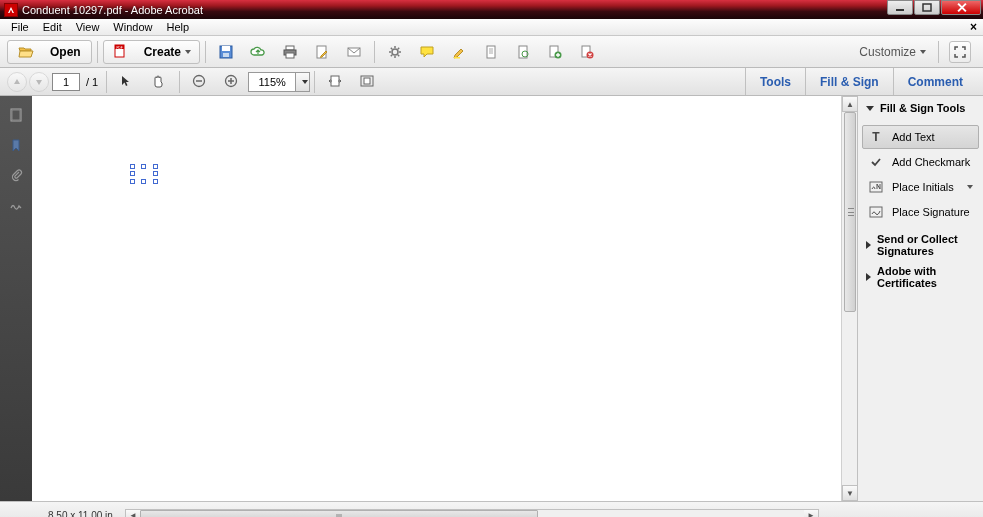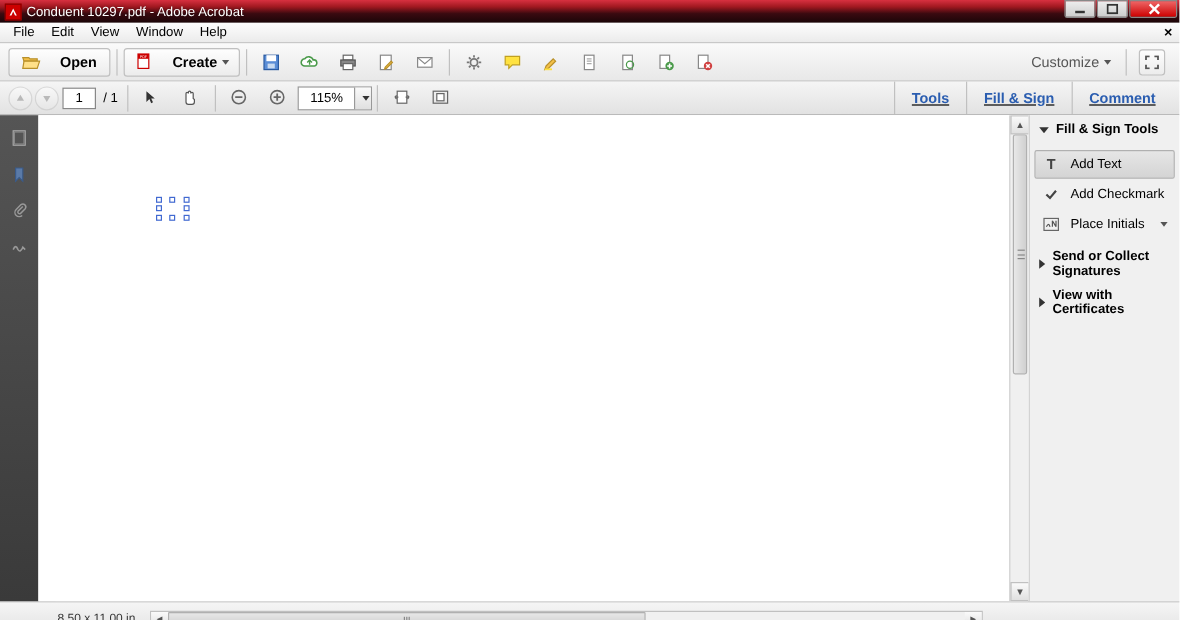--- a/index.html
+++ b/index.html
@@ -32,21 +32,21 @@
 .caret-d { width: 0; height: 0; border-left: 3px solid transparent; border-right: 3px solid transparent; border-top: 4px solid #555; margin-left: 4px; }
 .fullscreen-btn { width: 22px; height: 22px; border: 1px solid #c0c0c0; border-radius: 3px; margin-left: 6px; margin-right: 6px; display: flex; align-items: center; justify-content: center; cursor: pointer; background: linear-gradient(to bottom, #fefefe, #ececec); }
 
 .toolbar-nav { height: 28px; background: linear-gradient(to bottom, #f5f5f5, #e2e2e2); border-bottom: 1px solid #bababa; display: flex; align-items: center; padding: 0 6px; }
 .nav-arrow { width: 20px; height: 20px; border: 1px solid #c0c0c0; border-radius: 10px; background: linear-gradient(to bottom, #fff, #e8e8e8); display: flex; align-items: center; justify-content: center; margin: 0 1px; cursor: pointer; opacity: 0.5; }
 .page-input { width: 28px; height: 18px; border: 1px solid #888; text-align: center; font-size: 11px; margin: 0 2px; }
 .page-total { font-size: 11px; margin: 0 4px; }
 .zoom-select { display: flex; align-items: center; border: 1px solid #999; height: 20px; background: #fff; }
 .zoom-val { width: 46px; text-align: center; font-size: 11px; padding: 0 2px; }
 .zoom-caret { width: 14px; height: 18px; border-left: 1px solid #999; display: flex; align-items: center; justify-content: center; background: linear-gradient(to bottom, #fafafa, #e0e0e0); cursor:pointer; }
-.right-tabs { margin-left: auto; display: flex; height: 100%; text-decoration: underline; }
+.right-tabs { margin-left: auto; display: flex; height: 100%; }
 .rt-tab { padding: 0 14px; display: flex; align-items: center; font-size: 12px; font-weight: bold; color: #2a5db0; border-left: 1px solid #c0c0c0; cursor: pointer; }
 
 .workspace { display: flex; height: 405px; }
 .left-rail { width: 32px; background: linear-gradient(to bottom, #555, #3a3a3a); display: flex; flex-direction: column; align-items: center; padding-top: 4px; }
 .rail-btn { width: 24px; height: 24px; margin: 3px 0; display: flex; align-items: center; justify-content: center; cursor: pointer; border-radius: 2px; color: #aaa; }
 
 .doc-area { flex: 1; background: #fff; position: relative; overflow: hidden; }
 .doc-canvas { position: absolute; left: 14px; top: 0; right: 0; bottom: 0; background: #fff; }
 .text-box-handles { position: absolute; left: 86px; top: 70px; width: 24px; height: 16px; }
 .handle { position: absolute; width: 5px; height: 5px; background: #fff; border: 1px solid #4169d1; }
@@ -421,28 +421,37 @@
       <div class="sp-item">
         <span class="icn">
             <svg width="14" height="12">
               <rect x="1" y="1" width="12" height="10" fill="none" stroke="#666"></rect>
               <path d="M3 8 q2-4 3 0 M8 3 l0 5 M8 3 l3 5 M11 3 l0 5" fill="none" stroke="#555" stroke-width="1"></path>
             </svg>
           </span>
         <span>Place Initials</span>
         <span class="chev caret-d"></span>
       </div>
+      <div class="sp-item">
+        <span class="icn">
+            <svg width="14" height="12">
+              <rect x="1" y="1" width="12" height="10" fill="none" stroke="#666"></rect>
+              <path d="M3 8 q2-4 4 0 q2 2 4-3" fill="none" stroke="#555" stroke-width="1"></path>
+            </svg>
+          </span>
+        <span>Place Signature</span>
+      </div>
     </div>
     <div class="sp-section">
       <span class="sp-caret-r"></span>
       <span>Send or Collect Signatures</span>
     </div>
     <div class="sp-section">
       <span class="sp-caret-r"></span>
-      <span>View with Certificates</span>
+      <span>Adobe with Certificates</span>
     </div>
   </div>
 </div>
 
 <div class="statusbar">
   <span class="sb-dim">8.50 x 11.00 in</span>
   <div class="sb-hscroll">
     <div class="sb-arrow">◄</div>
     <div class="sb-track">
       <div class="sb-thumb">

